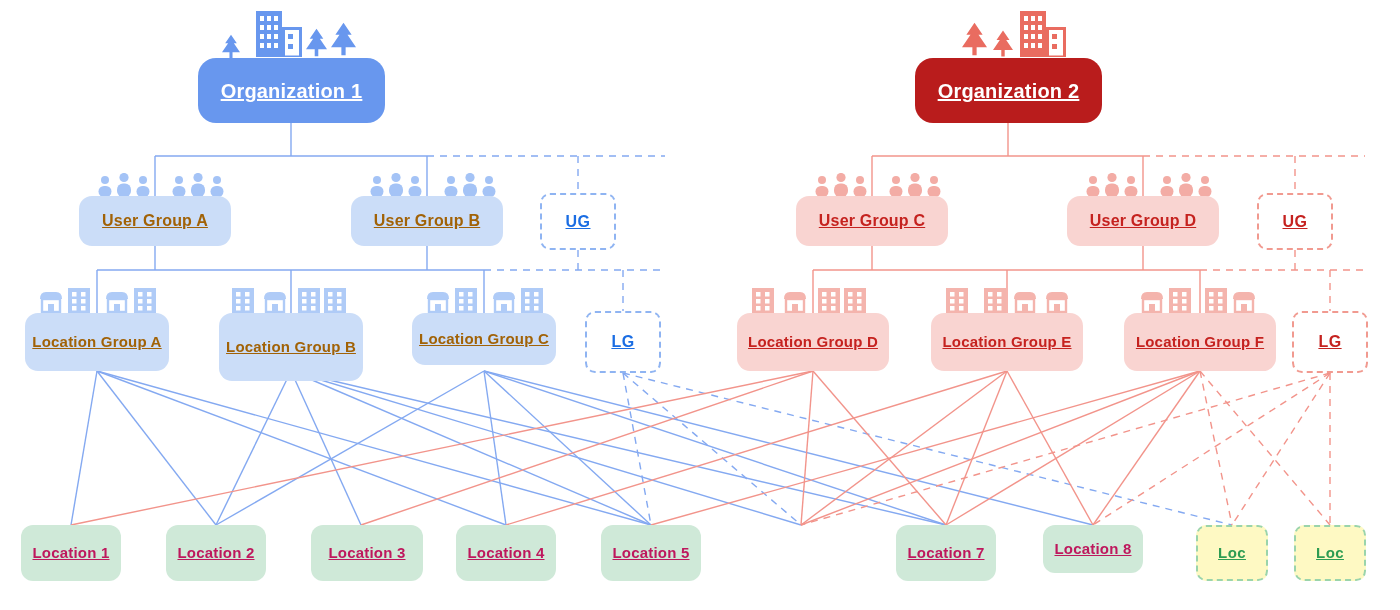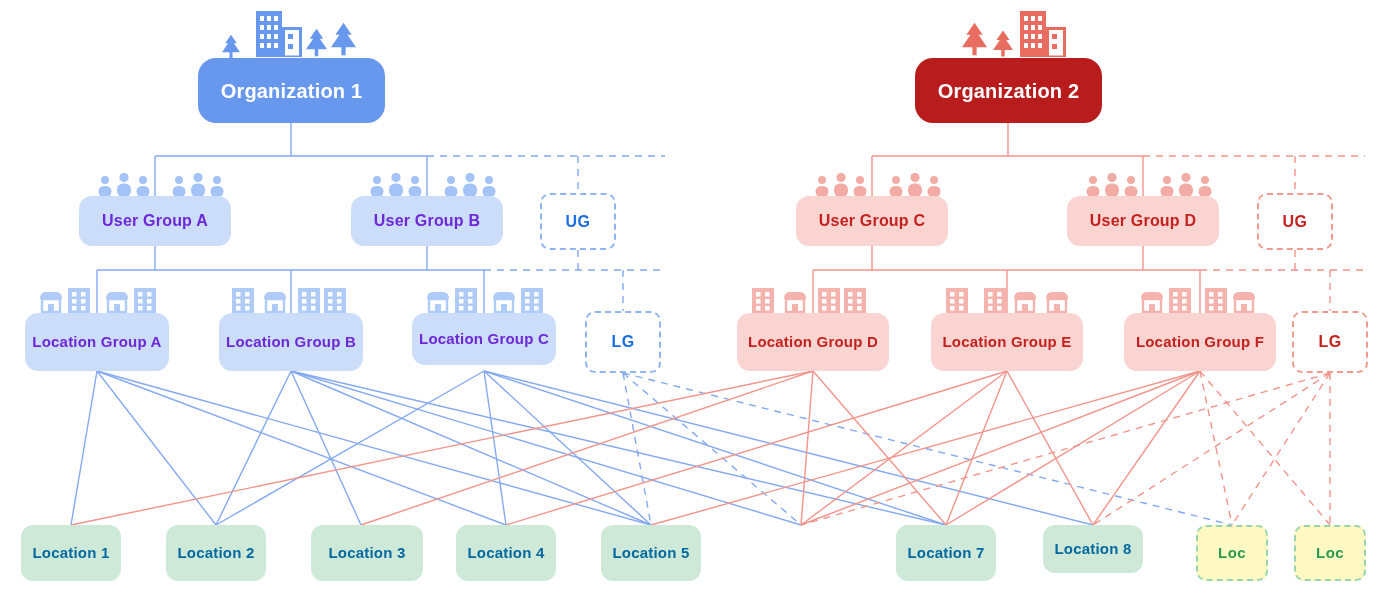--- a/index.html
+++ b/index.html
@@ -4,31 +4,31 @@
 <style>
   html,body{margin:0;padding:0;background:#ffffff;}
   #canvas{
     position:relative;width:1400px;height:610px;background:#ffffff;overflow:hidden;
     font-family:"Liberation Sans", sans-serif;
   }
   svg.layer{position:absolute;left:0;top:0;width:1400px;height:610px;}
   .node{
     position:absolute;display:flex;align-items:center;justify-content:center;
     font-weight:bold;box-sizing:border-box;text-align:right;line-height:1.1;
-    letter-spacing:.2px;z-index:2;
+    letter-spacing:.2px;z-index:2;text-decoration:underline;
   }
   .org{border-radius:18px;color:#ffffff;font-size:20px;}
   .org-blue{background:#6897EE;}
   .org-red{background:#b91c1c;}
-  .grp-blue{background:#CBDDF8;color:#6d28d9;border-radius:13px;font-size:16px;}
+  .grp-blue{background:#CBDDF8;color:#a16207;border-radius:13px;font-size:16px;}
   .grp-red{background:#F9D4D1;color:#C5221F;border-radius:13px;font-size:16px;}
   .lg-label{font-size:15px;}
   .dash-blue{border:2px dashed #8FB4F2;color:#1A6DE3;border-radius:10px;background:#ffffff;font-size:16px;letter-spacing:.5px;}
   .dash-red{border:2px dashed #F19A90;color:#C5221F;border-radius:10px;background:#ffffff;font-size:16px;letter-spacing:.5px;}
-  .loc{background:#CFE9D8;color:#0369a1;border-radius:12px;font-size:15px;}
+  .loc{background:#CFE9D8;color:#be185d;border-radius:12px;font-size:15px;}
   .dash-green{border:2px dashed #9AD4AB;color:#2D9C52;border-radius:10px;background:#fef9c3;font-size:15px;letter-spacing:.4px;}
 </style>
 </head>
 <body>
 
 <div id="canvas">
 
   <svg class="layer" id="wires">
       <line x1="291" y1="123" x2="291" y2="156" stroke="#84A9F1" stroke-width="1.4"></line>
       <line x1="155" y1="156" x2="427" y2="156" stroke="#84A9F1" stroke-width="1.4"></line>
@@ -198,21 +198,21 @@
   <div class="node org org-red" style="left:915px;top:58px;width:187px;height:65px">Organization 2</div>
 
   <div class="node grp-blue" style="left:79px;top:196px;width:152px;height:50px">User Group A</div>
   <div class="node grp-blue" style="left:351px;top:196px;width:152px;height:50px">User Group B</div>
   <div class="node dash-blue" style="left:540px;top:193px;width:76px;height:57px">UG</div>
   <div class="node grp-red" style="left:1067px;top:196px;width:152px;height:50px">User Group D</div>
   <div class="node grp-red" style="left:796px;top:196px;width:152px;height:50px">User Group C</div>
   <div class="node dash-red" style="left:1257px;top:193px;width:76px;height:57px">UG</div>
 
   <div class="node grp-blue lg-label" style="left:25px;top:313px;width:144px;height:58px">Location Group A</div>
-  <div class="node grp-blue lg-label" style="left:219px;top:313px;width:144px;height:58px">Location Group B</div>
+  <div class="node grp-blue lg-label" style="left:219px;top:313px;width:144px;height:68px">Location Group B</div>
   <div class="node grp-blue lg-label" style="left:412px;top:313px;width:144px;height:52px">Location Group C</div>
   <div class="node dash-blue" style="left:585px;top:311px;width:76px;height:62px">LG</div>
   <div class="node grp-red lg-label" style="left:737px;top:313px;width:152px;height:58px">Location Group D</div>
   <div class="node grp-red lg-label" style="left:931px;top:313px;width:152px;height:58px">Location Group E</div>
   <div class="node grp-red lg-label" style="left:1124px;top:313px;width:152px;height:58px">Location Group F</div>
   <div class="node dash-red" style="left:1292px;top:311px;width:76px;height:62px">LG</div>
 
   <div class="node loc" style="left:21px;top:525px;width:100px;height:56px">Location 1</div>
   <div class="node loc" style="left:166px;top:525px;width:100px;height:56px">Location 2</div>
   <div class="node loc" style="left:311px;top:525px;width:112px;height:56px">Location 3</div>

